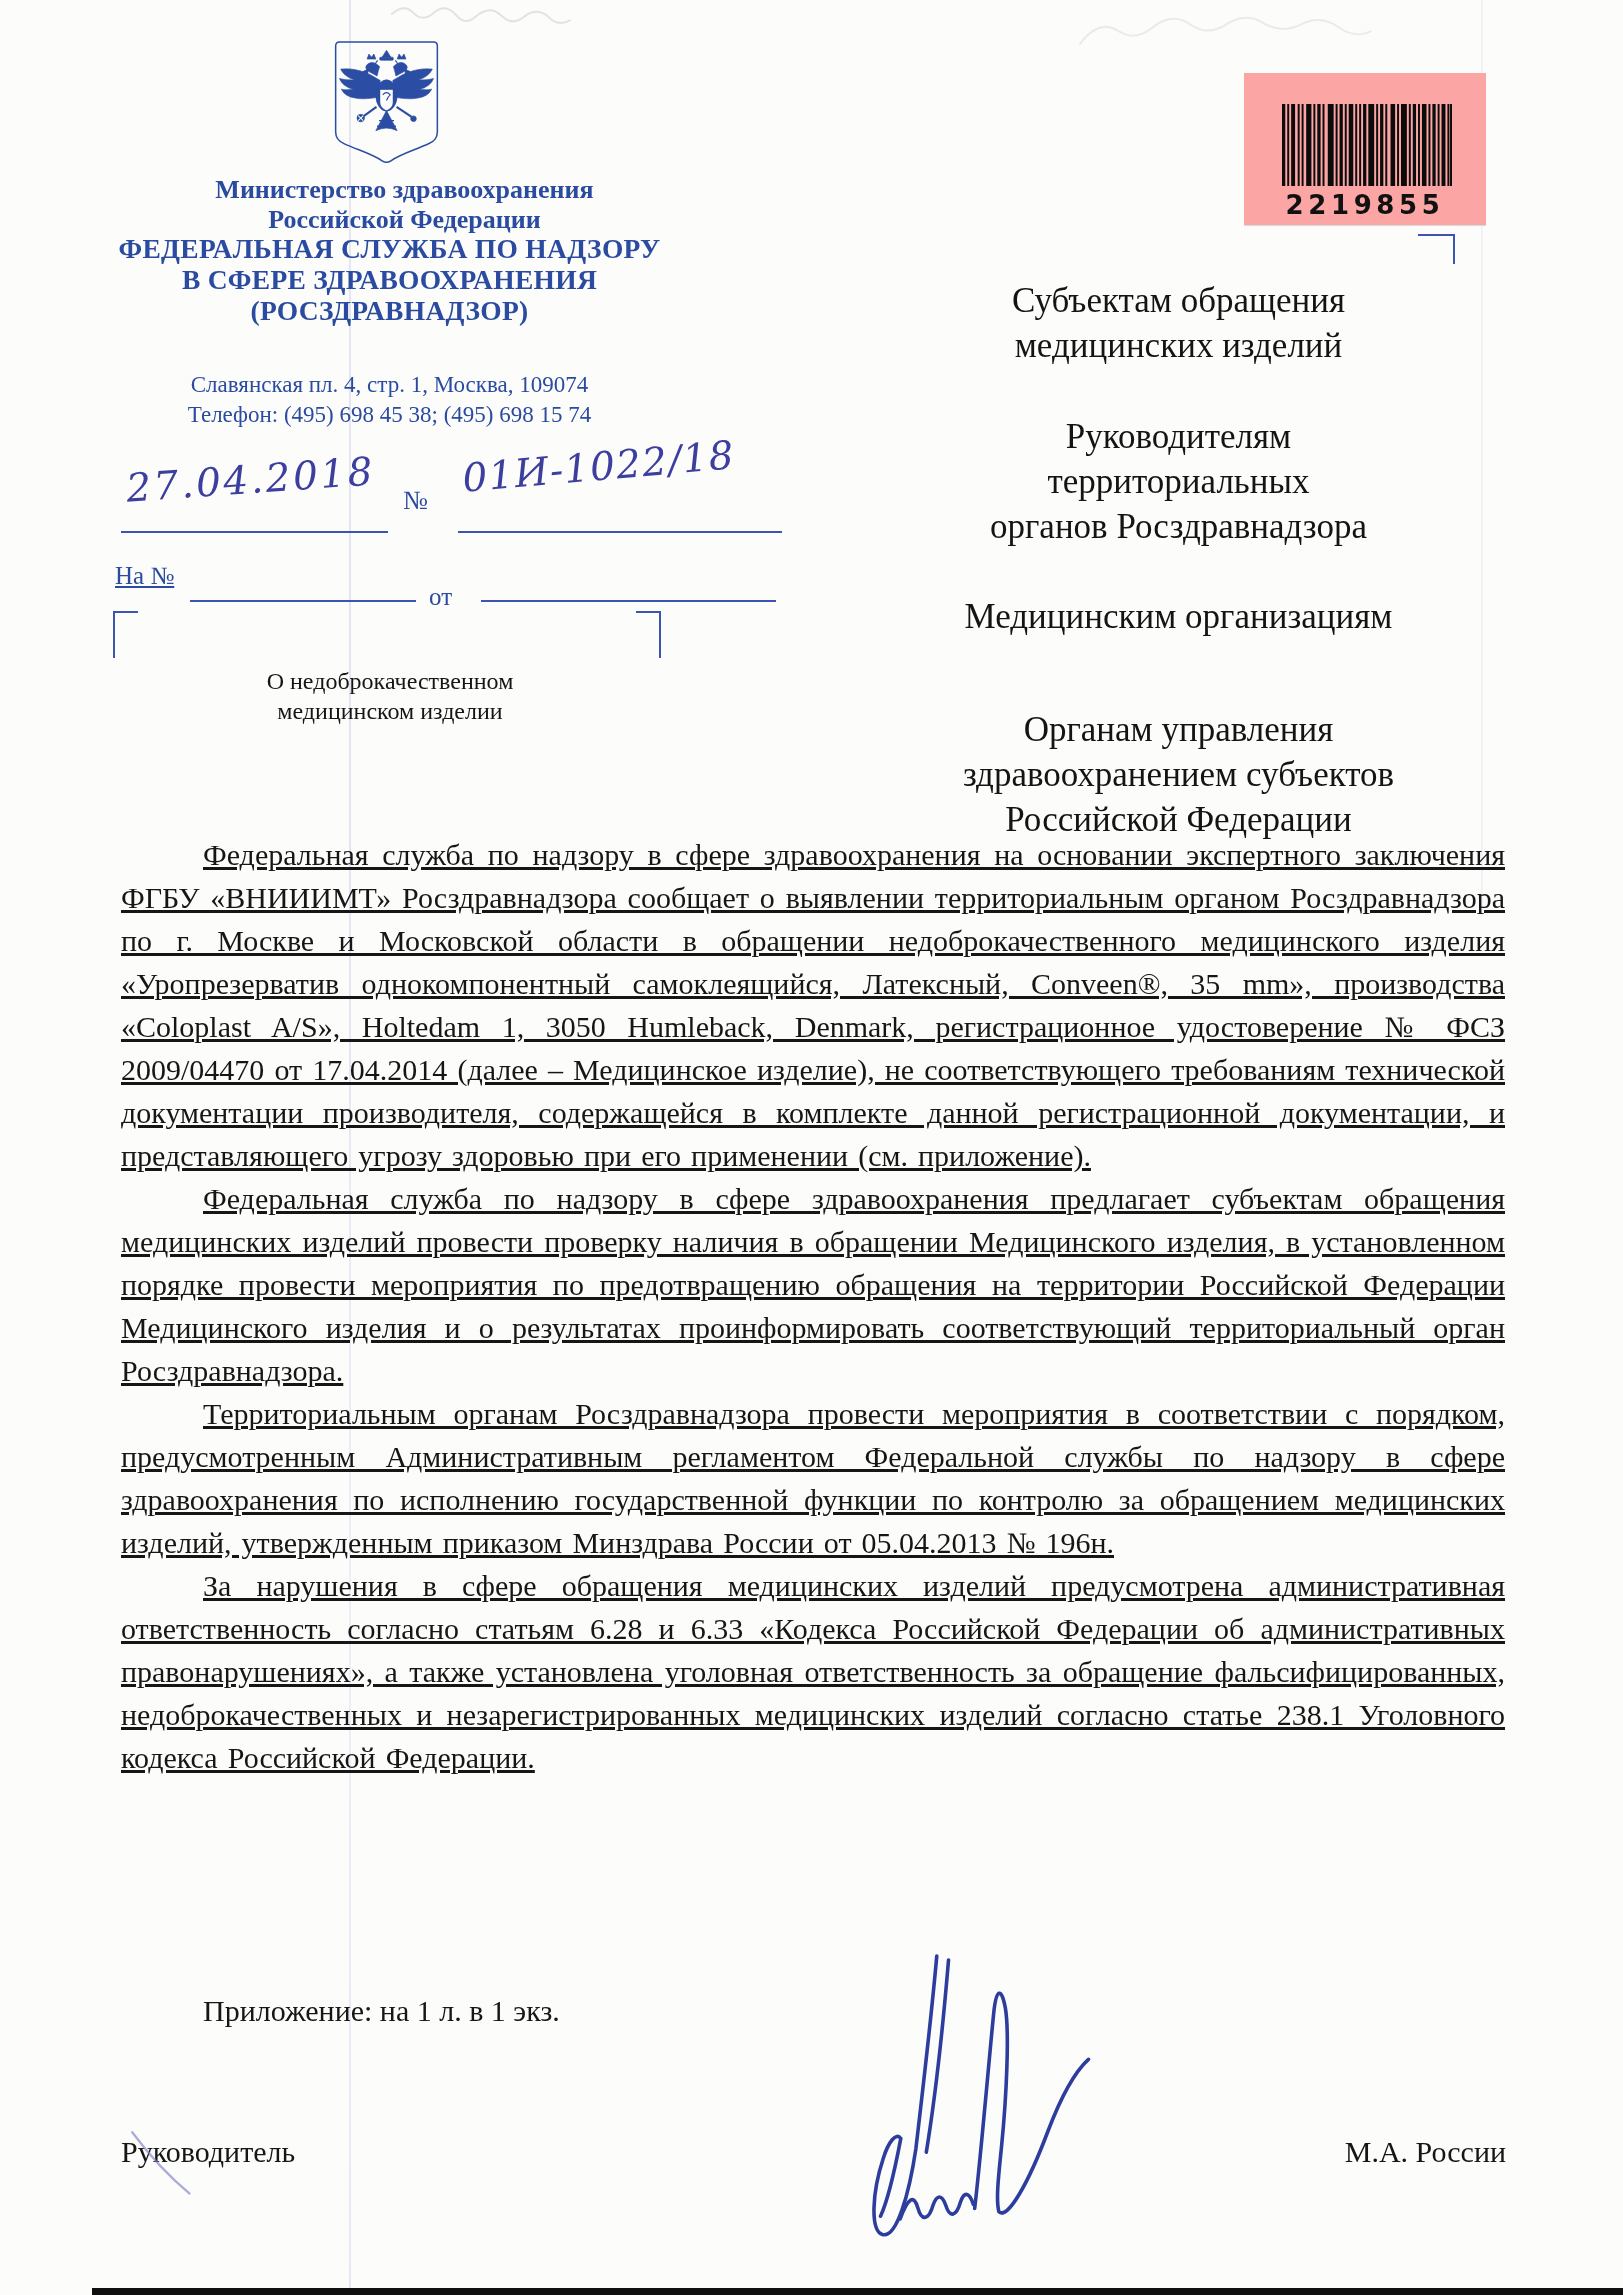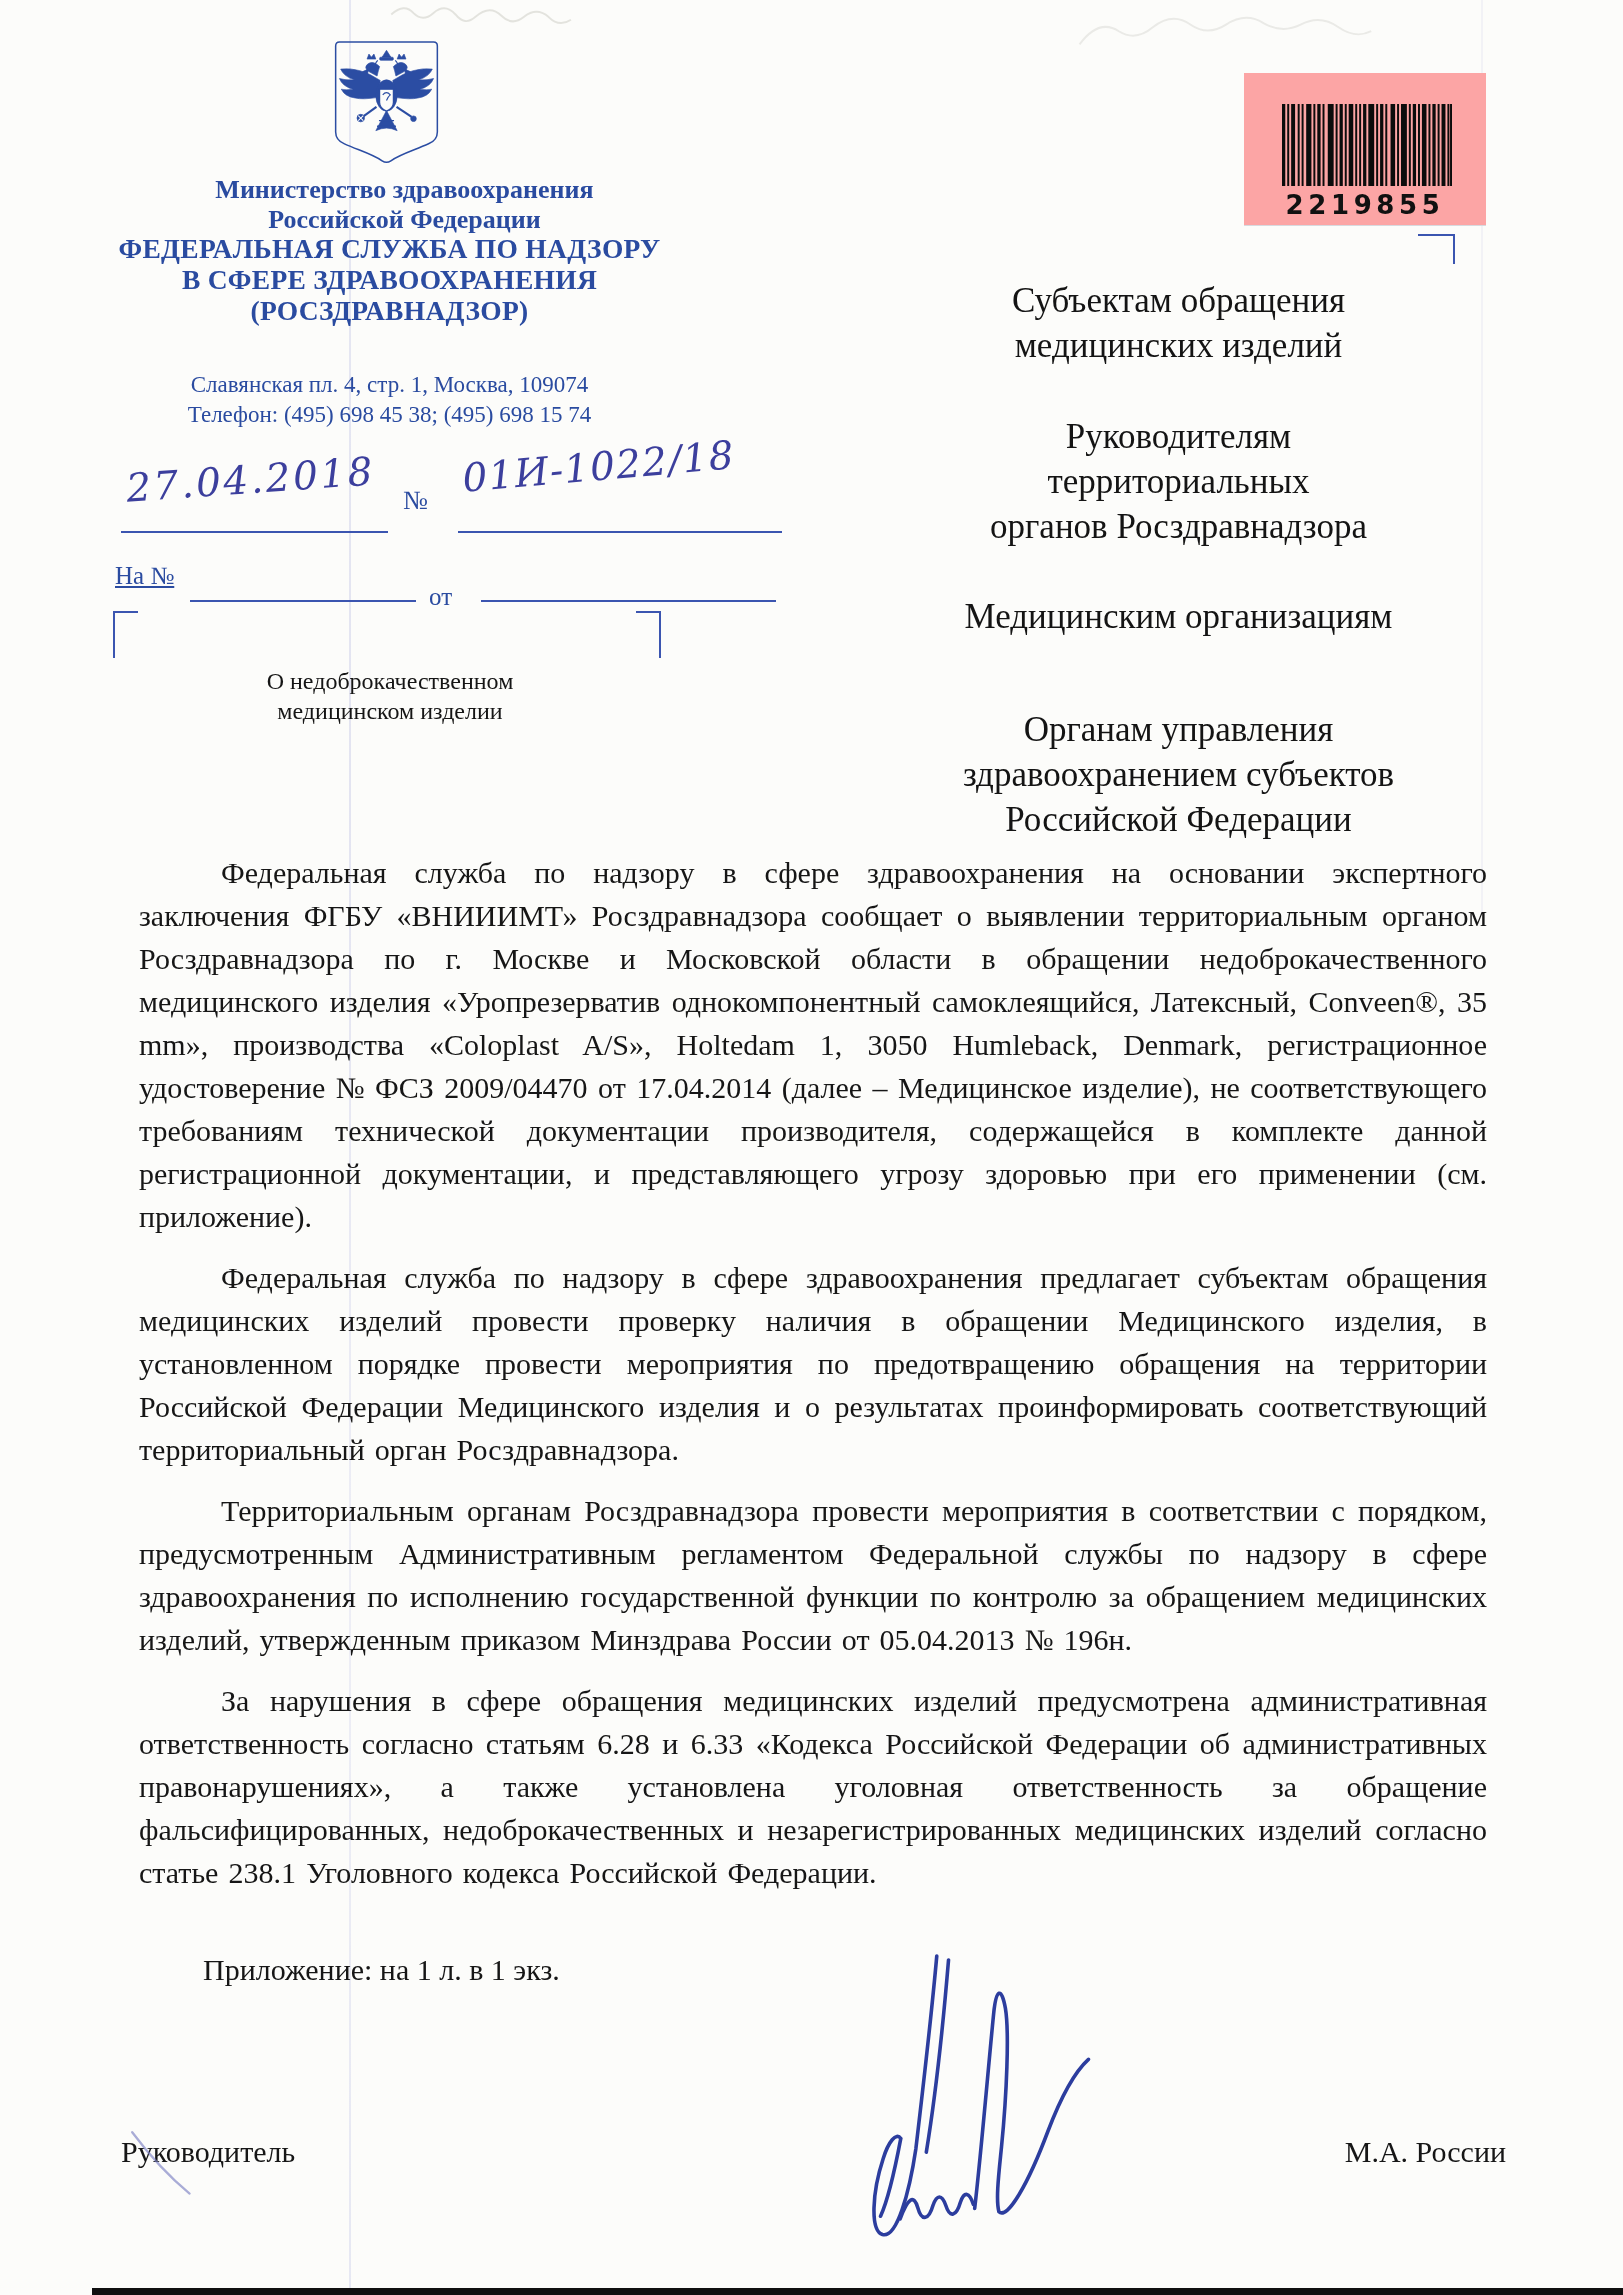--- a/index.html
+++ b/index.html
@@ -33,22 +33,22 @@
   .no-sign{position:absolute;left:403px;top:486px;font-size:26px;color:#2a4ba0;}
   .rline{position:absolute;height:2px;background:#3b55b0;}
   .lbl{position:absolute;font-size:25px;color:#2a4ba0;}
   
   .subject{position:absolute;left:164px;top:666px;width:452px;text-align:center;font-size:24px;line-height:30px;color:#151515;}
   
   .rcpt{position:absolute;left:851px;width:655px;text-align:center;font-size:35px;line-height:45px;color:#141414;}
   
   .body{position:absolute;left:121px;top:833px;width:1384px;font-size:30px;line-height:43px;
         text-align:justify;color:#161616;}
-  .body p{margin:18px;text-indent:82px;word-spacing:2.6px;}
-  .attach{position:absolute;left:203px;top:1953px;font-size:30px;color:#161616;}
+  .body p{margin:0;text-indent:82px;word-spacing:2.6px;text-decoration:underline;}
+  .attach{position:absolute;left:203px;top:1994px;font-size:30px;color:#161616;}
   .signer-title{position:absolute;left:121px;top:2135px;font-size:30px;color:#161616;}
   .signer-name{position:absolute;left:851px;top:2135px;width:655px;text-align:right;font-size:30px;color:#161616;}
   .signature{position:absolute;left:772px;top:1936px;width:340px;height:331px;}
   .stray{position:absolute;left:124px;top:2127px;width:79px;height:75px;opacity:.65;}
 </style>
 </head>
 <body>
 
 <div class="page">
 

